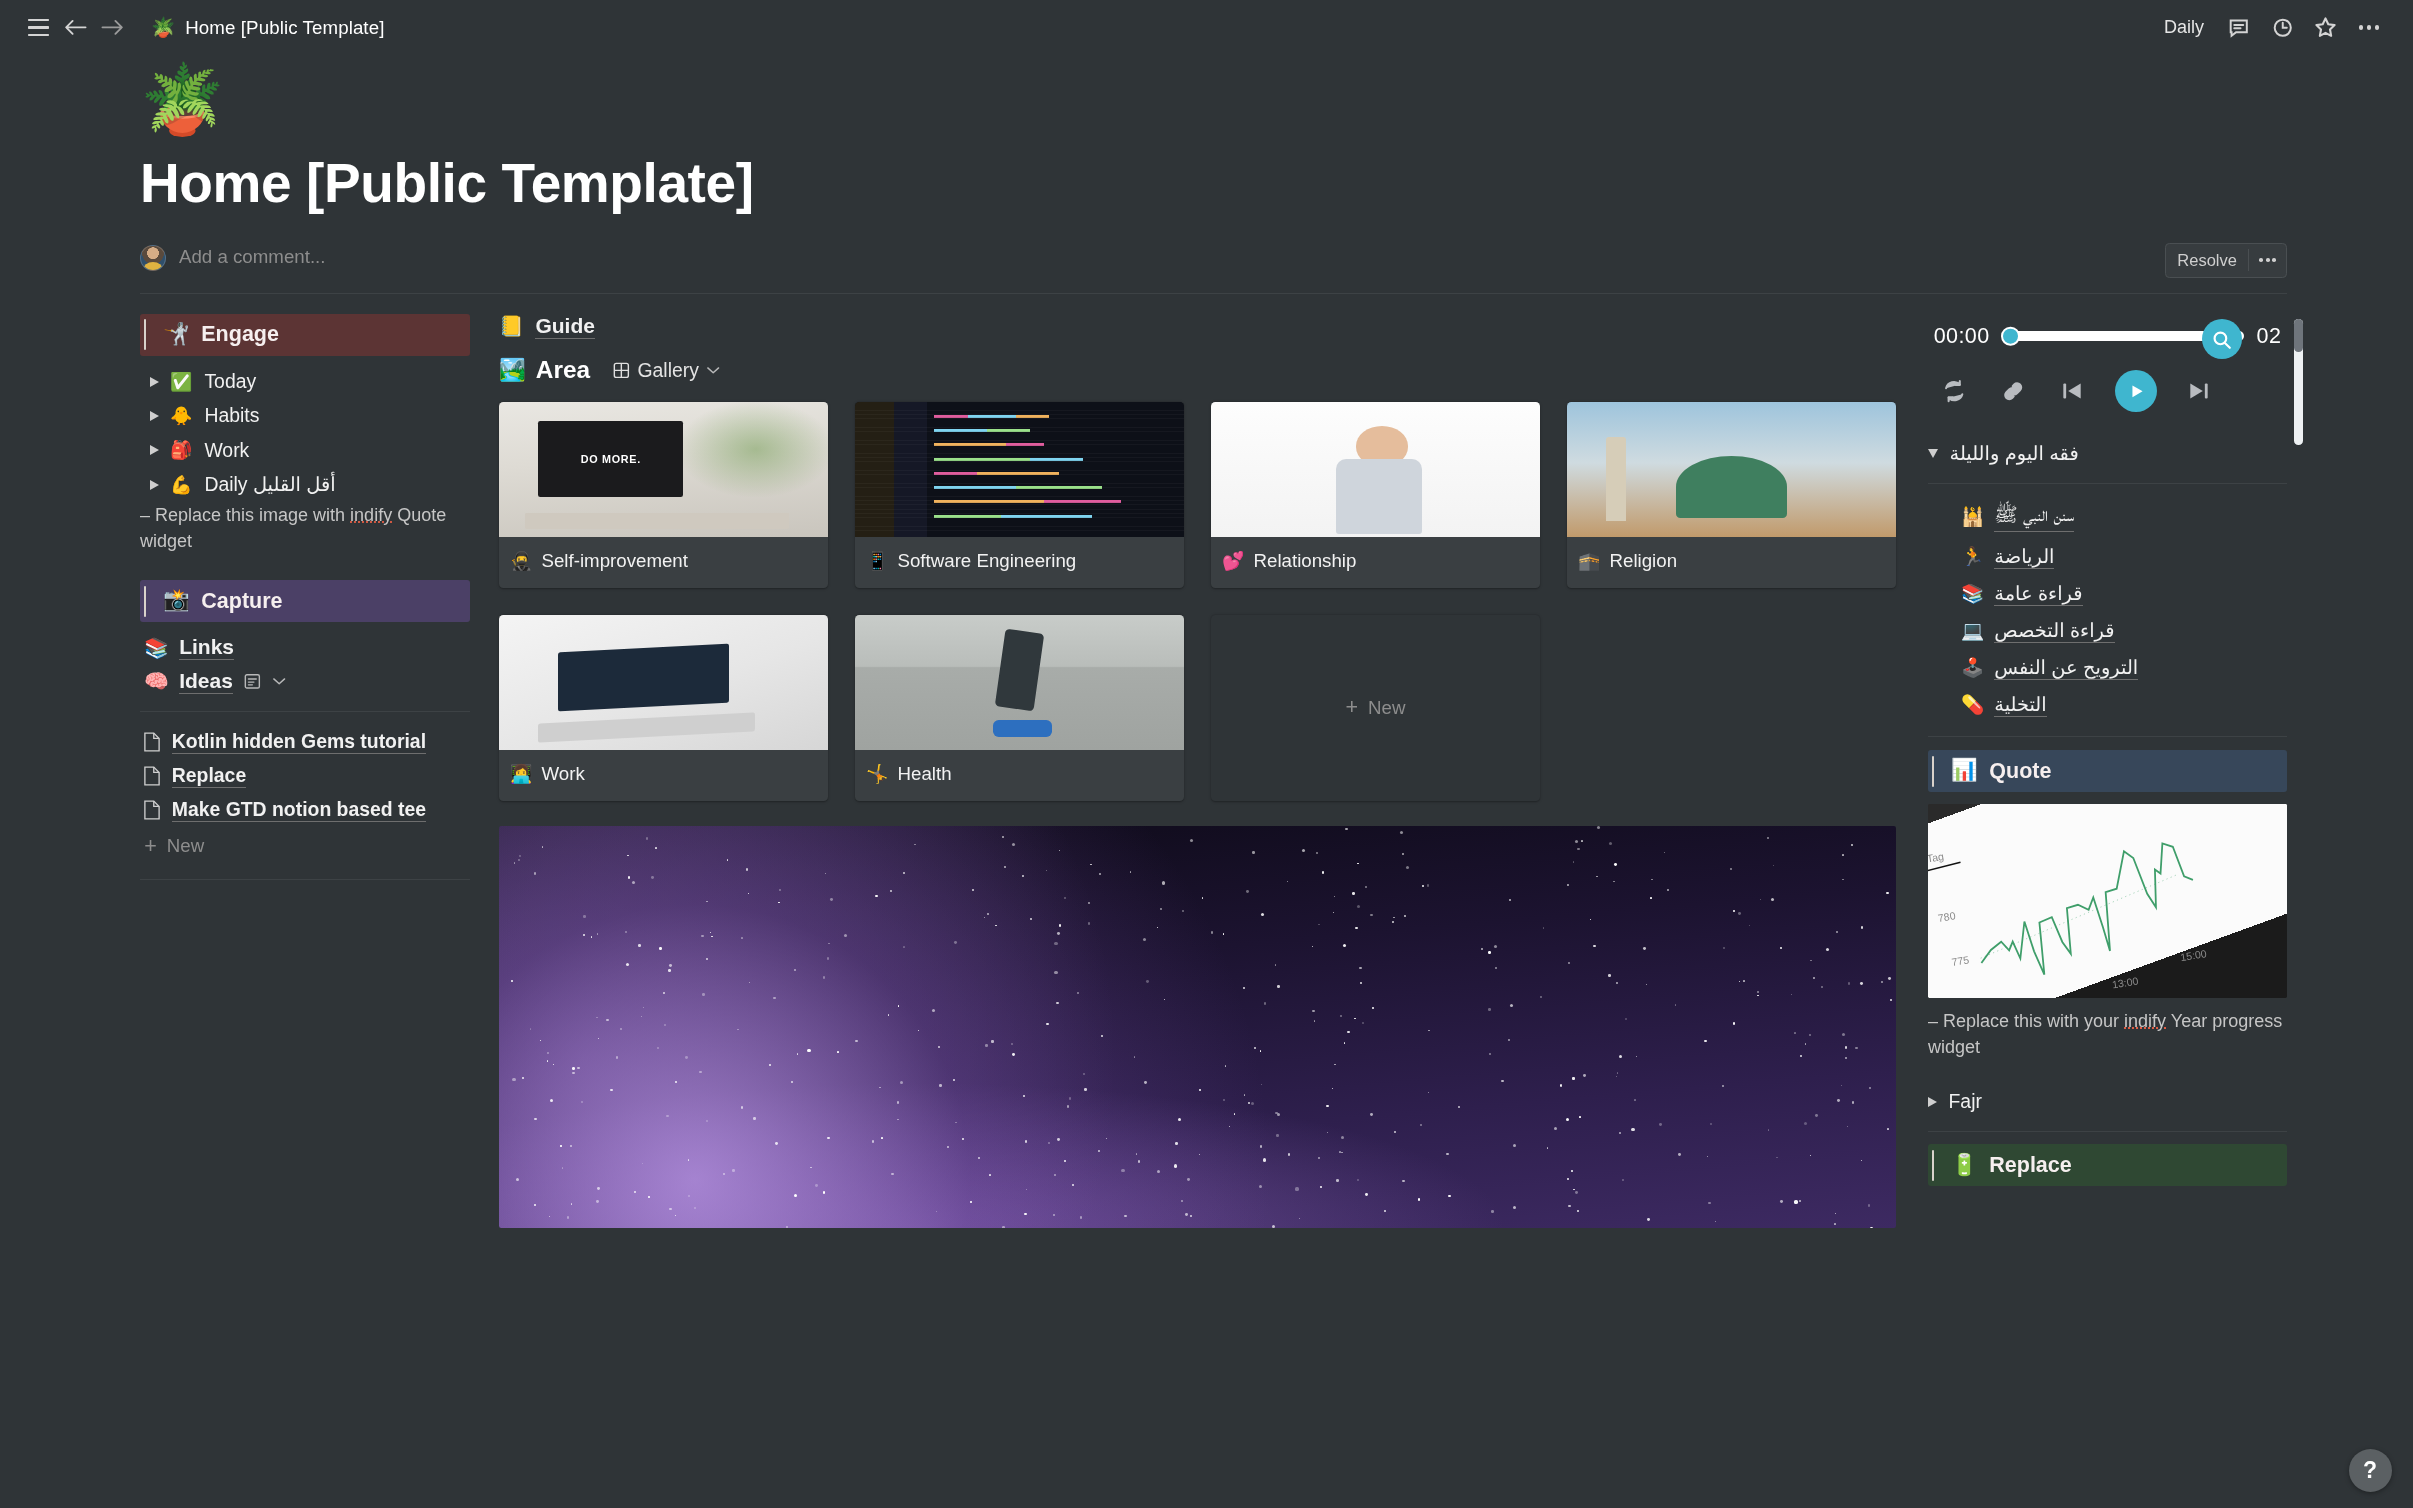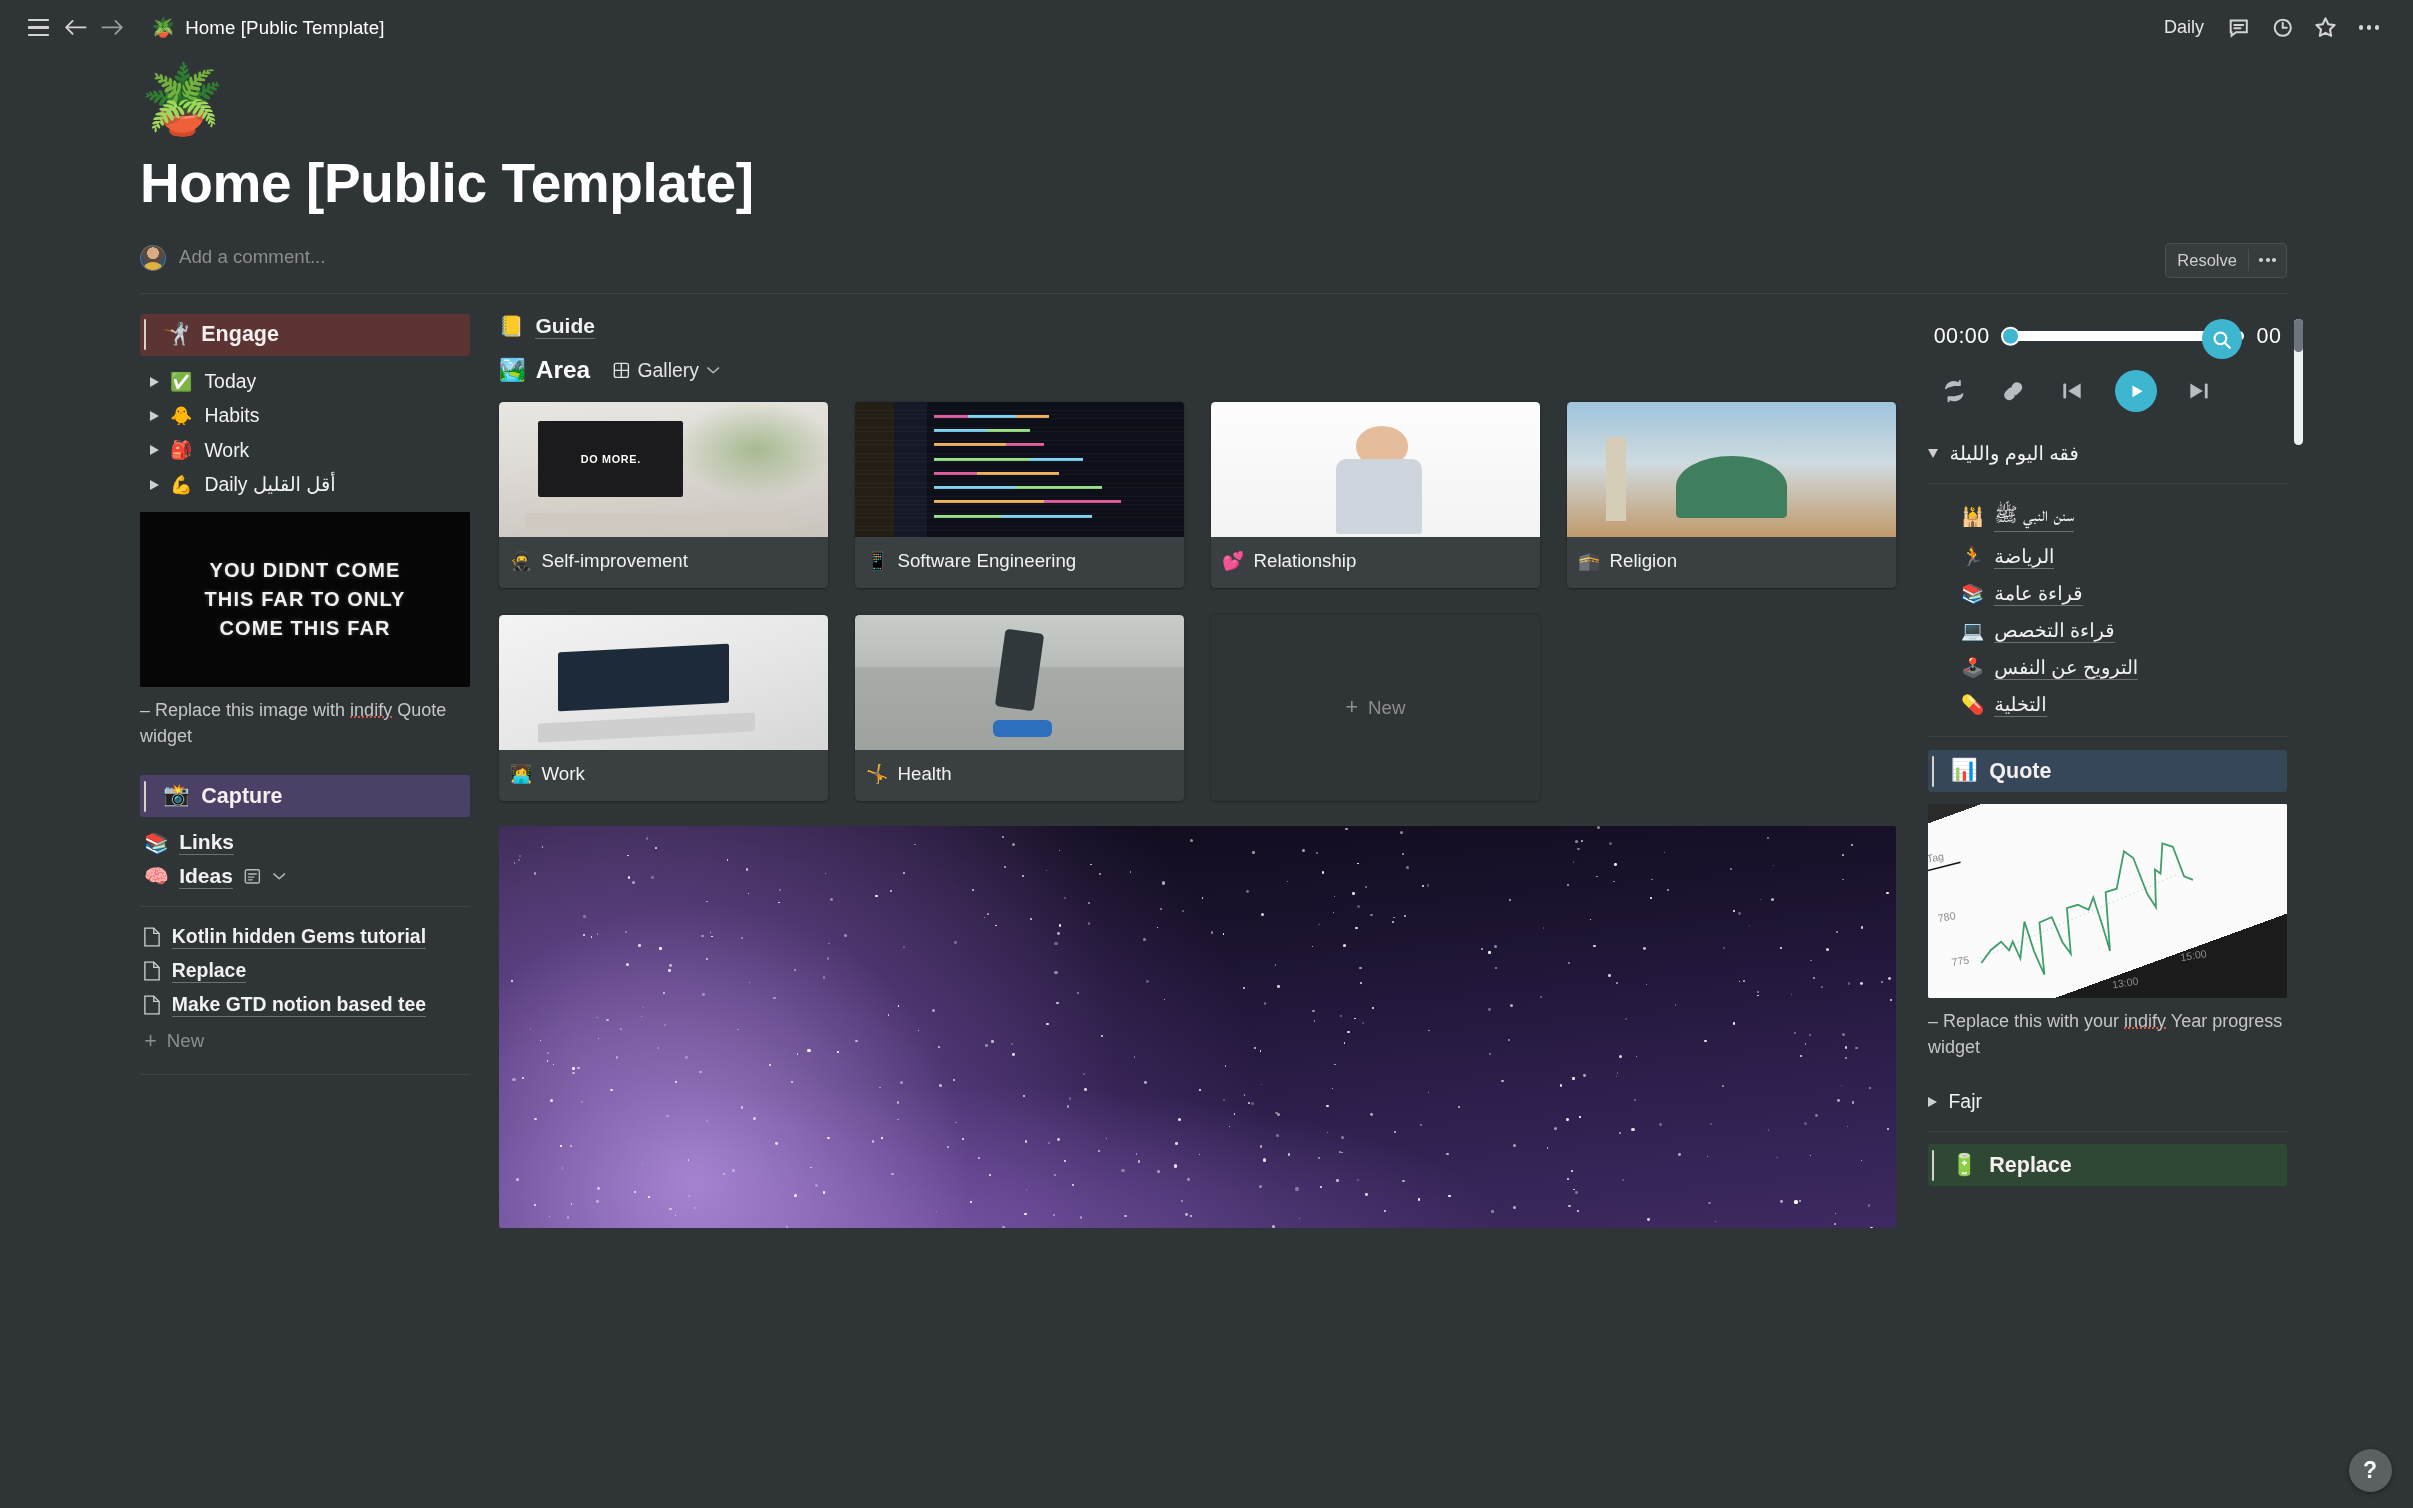--- a/index.html
+++ b/index.html
@@ -462,23 +462,20 @@
           <span class="tri"></span>
           <span class="toggle-emo">🎒</span>
           <span class="toggle-lbl">Work</span>
         </div>
         <div class="toggle-row">
           <span class="tri"></span>
           <span class="toggle-emo">💪</span>
           <span class="toggle-lbl">Daily أقل القليل</span>
         </div>
 
-        <div class="quote-img">
-          <span>YOU DIDNT COME THIS FAR TO ONLY COME THIS FAR</span>
-        </div>
         <div class="caption">
           <span>– Replace this image with </span><span class="spell">indify</span><span> Quote widget</span>
         </div>
 
         <div class="callout capture">
           <span class="bar"></span>
           <span class="emo">📸</span>
           <span class="lbl">Capture</span>
         </div>
 
@@ -1033,21 +1030,21 @@
 
         <div class="player">
           <div class="right-scroll">
             <div class="thumb"></div>
           </div>
           <div class="player-top">
             <span class="time">00:00</span>
             <div class="pbar">
               <span class="knob"></span>
             </div>
-            <span class="time">00</span>
+            <span class="time">02</span>
           </div>
           <div class="search-circle">
             <svg width="21.5" height="21.5" viewBox="0 0 24 24" fill="none" stroke="#fff" stroke-width="2.4">
               <circle cx="10.5" cy="10.5" r="6.5"></circle>
                 <path d="M15.5 15.5L21 21" stroke-linecap="round"></path>
             </svg>
           </div>
           <div class="player-ctrls">
             <div class="ctrl">
               <svg width="24.4" height="24.4" viewBox="0 0 24 24" fill="none" stroke="#b9bcc0" stroke-width="2">

